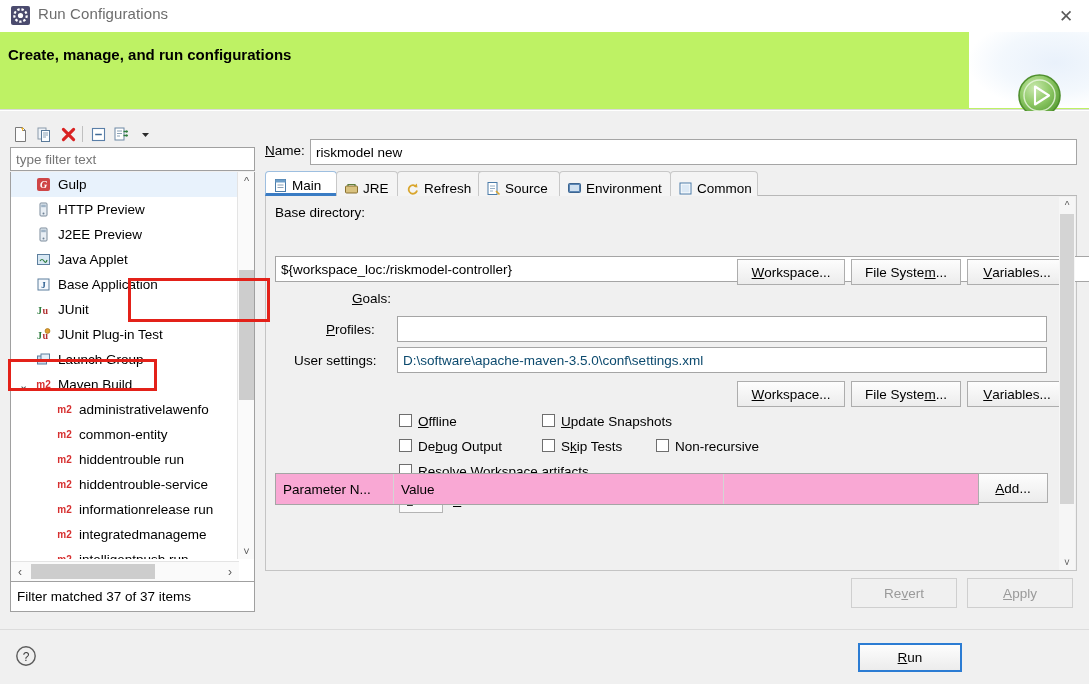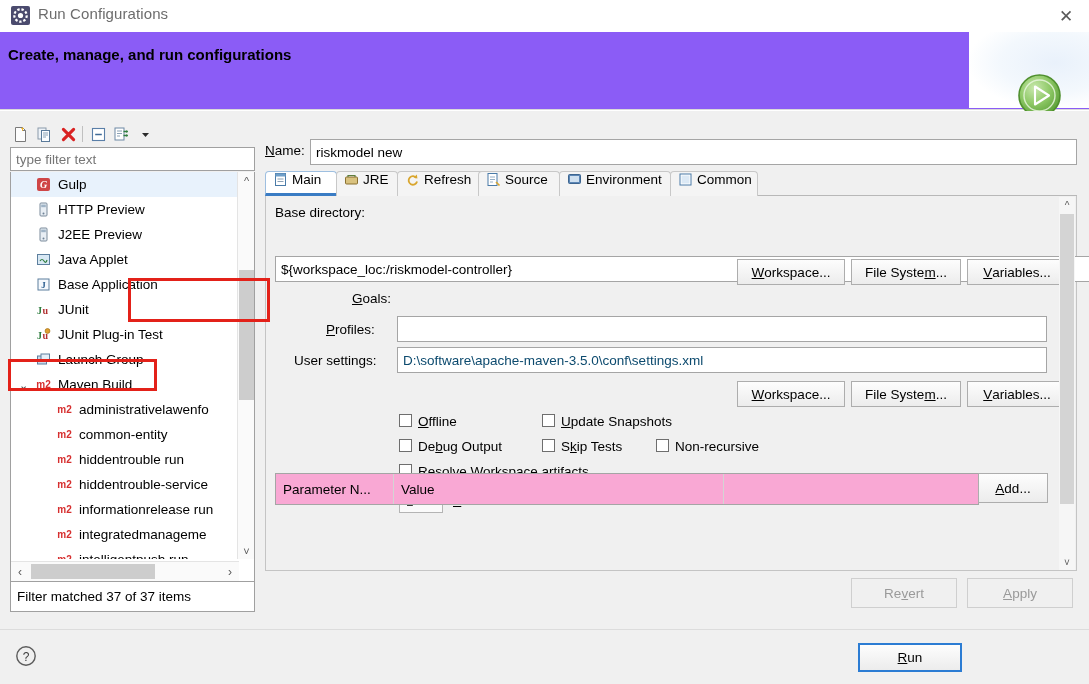--- a/index.html
+++ b/index.html
@@ -27,21 +27,21 @@
   }
   .close-btn{
     position:absolute; right:0px; top:0px; width:46px; height:32px;
     display:flex; align-items:center; justify-content:center;
     color:#5a5a5a; font-size:17px; font-weight:300;
   }
 
   
   .header{
     position:absolute; left:0; top:32px; width:1089px; height:78px;
-    background:#8b5cf6; border-bottom:1px solid #d9d9d9;
+    background:#bef264; border-bottom:1px solid #d9d9d9;
   }
   .header-title{
     position:absolute; left:8px; top:14px;
     font-size:15px; font-weight:bold; color:#000;
   }
   .header-glow{
     position:absolute; right:0px; top:0px; width:120px; height:76px;
     background:radial-gradient(ellipse at 72% 40%, #e9f1fb 0%, #f3f8fd 45%, #ffffff 72%);
   }
   .run-badge{
@@ -144,21 +144,21 @@
     position:absolute; left:45px; top:0px; width:767px; height:26px;
     border:1px solid #a5a5a5; background:#fff;
     display:flex; align-items:center; padding-left:5px; font-size:13.5px;
   }
   .tabs{
     position:absolute; left:3px; top:50px; width:812px; height:25px;
     border-bottom:1px solid #b8b8b8;
   }
   .tab{
     position:absolute; top:0; height:25px;
-    display:flex; align-items:flex-start; padding:0 7px;
+    display:flex; align-items:flex-end; padding:0 7px;
     border:1px solid #c8c8c8; border-bottom:none;
     border-radius:4px 4px 0 0;
     background:#f4f4f4; font-size:13.5px; white-space:nowrap;
   }
   .tab.active{
     background:#ffffff; border-color:#9ebfe0;
     border-bottom:3px solid #3a7cc4;
   }
   .tab-ic{ width:15px; height:15px; margin-right:4px; flex:none; }
   .tab-panel{

